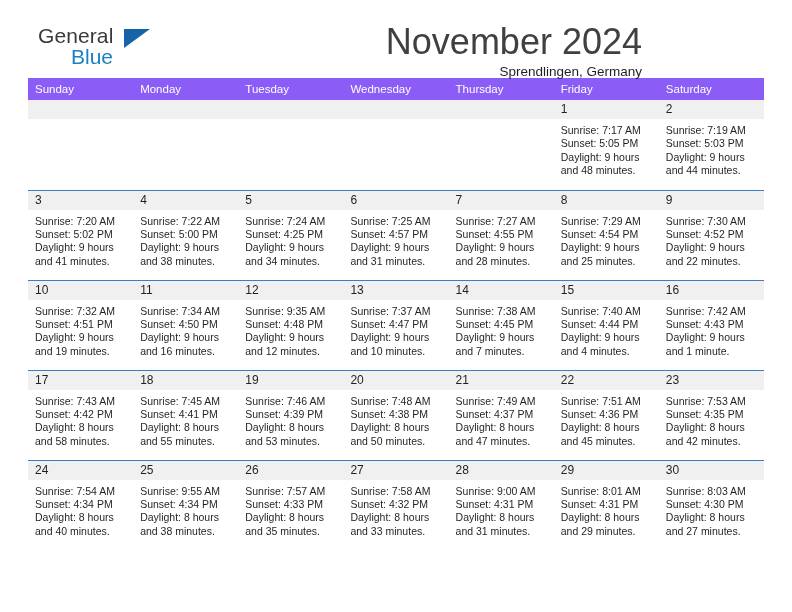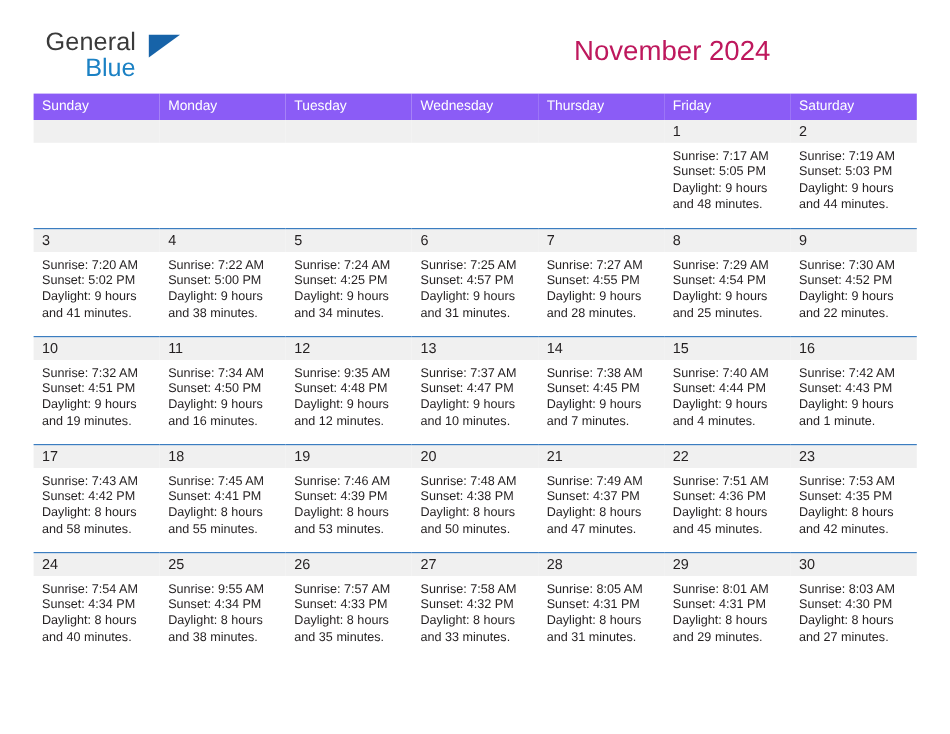--- a/index.html
+++ b/index.html
@@ -57,23 +57,23 @@
     width: 0;
     height: 0;
     border-left: 26px solid #1763a8;
     border-bottom: 19px solid transparent;
   }
   .title-block {
     text-align: right;
     padding-right: 2px;
   }
   .cal-title {
-    font-size: 23px;
+    font-size: 36px;
     font-weight: normal;
-    color: #be185d;
+    color: #404040;
     line-height: 32px;
     margin: 0;
   }
   .cal-subtitle {
     font-size: 13.5px;
     color: #231f20;
     line-height: 20px;
     margin: 4px 0 0 0;
   }
 
@@ -134,20 +134,21 @@
 <div class="page">
 
   <div class="masthead">
     <div class="brand">
       <span class="brand-line1">General</span>
       <span class="brand-mark"></span>
       <span class="brand-line2">Blue</span>
     </div>
     <div class="title-block">
       <h1 class="cal-title">November 2024</h1>
+      <p class="cal-subtitle">Sprendlingen, Germany</p>
     </div>
   </div>
 
   <table class="calendar">
     <thead>
       <tr>
         <th>Sunday</th>
         <th>Monday</th>
         <th>Tuesday</th>
         <th>Wednesday</th>
@@ -393,21 +394,21 @@
             <div class="daynum">27</div>
             <div class="details">
               <div>Sunrise: 7:58 AM</div>
               <div>Sunset: 4:32 PM</div>
               <div class="wrap">Daylight: 8 hours and 33 minutes.</div>
             </div>
           </td>
           <td>
             <div class="daynum">28</div>
             <div class="details">
-              <div>Sunrise: 8:05 AM</div>
+              <div>Sunrise: 9:00 AM</div>
               <div>Sunset: 4:31 PM</div>
               <div class="wrap">Daylight: 8 hours and 31 minutes.</div>
             </div>
           </td>
           <td>
             <div class="daynum">29</div>
             <div class="details">
               <div>Sunrise: 8:01 AM</div>
               <div>Sunset: 4:31 PM</div>
               <div class="wrap">Daylight: 8 hours and 29 minutes.</div>

